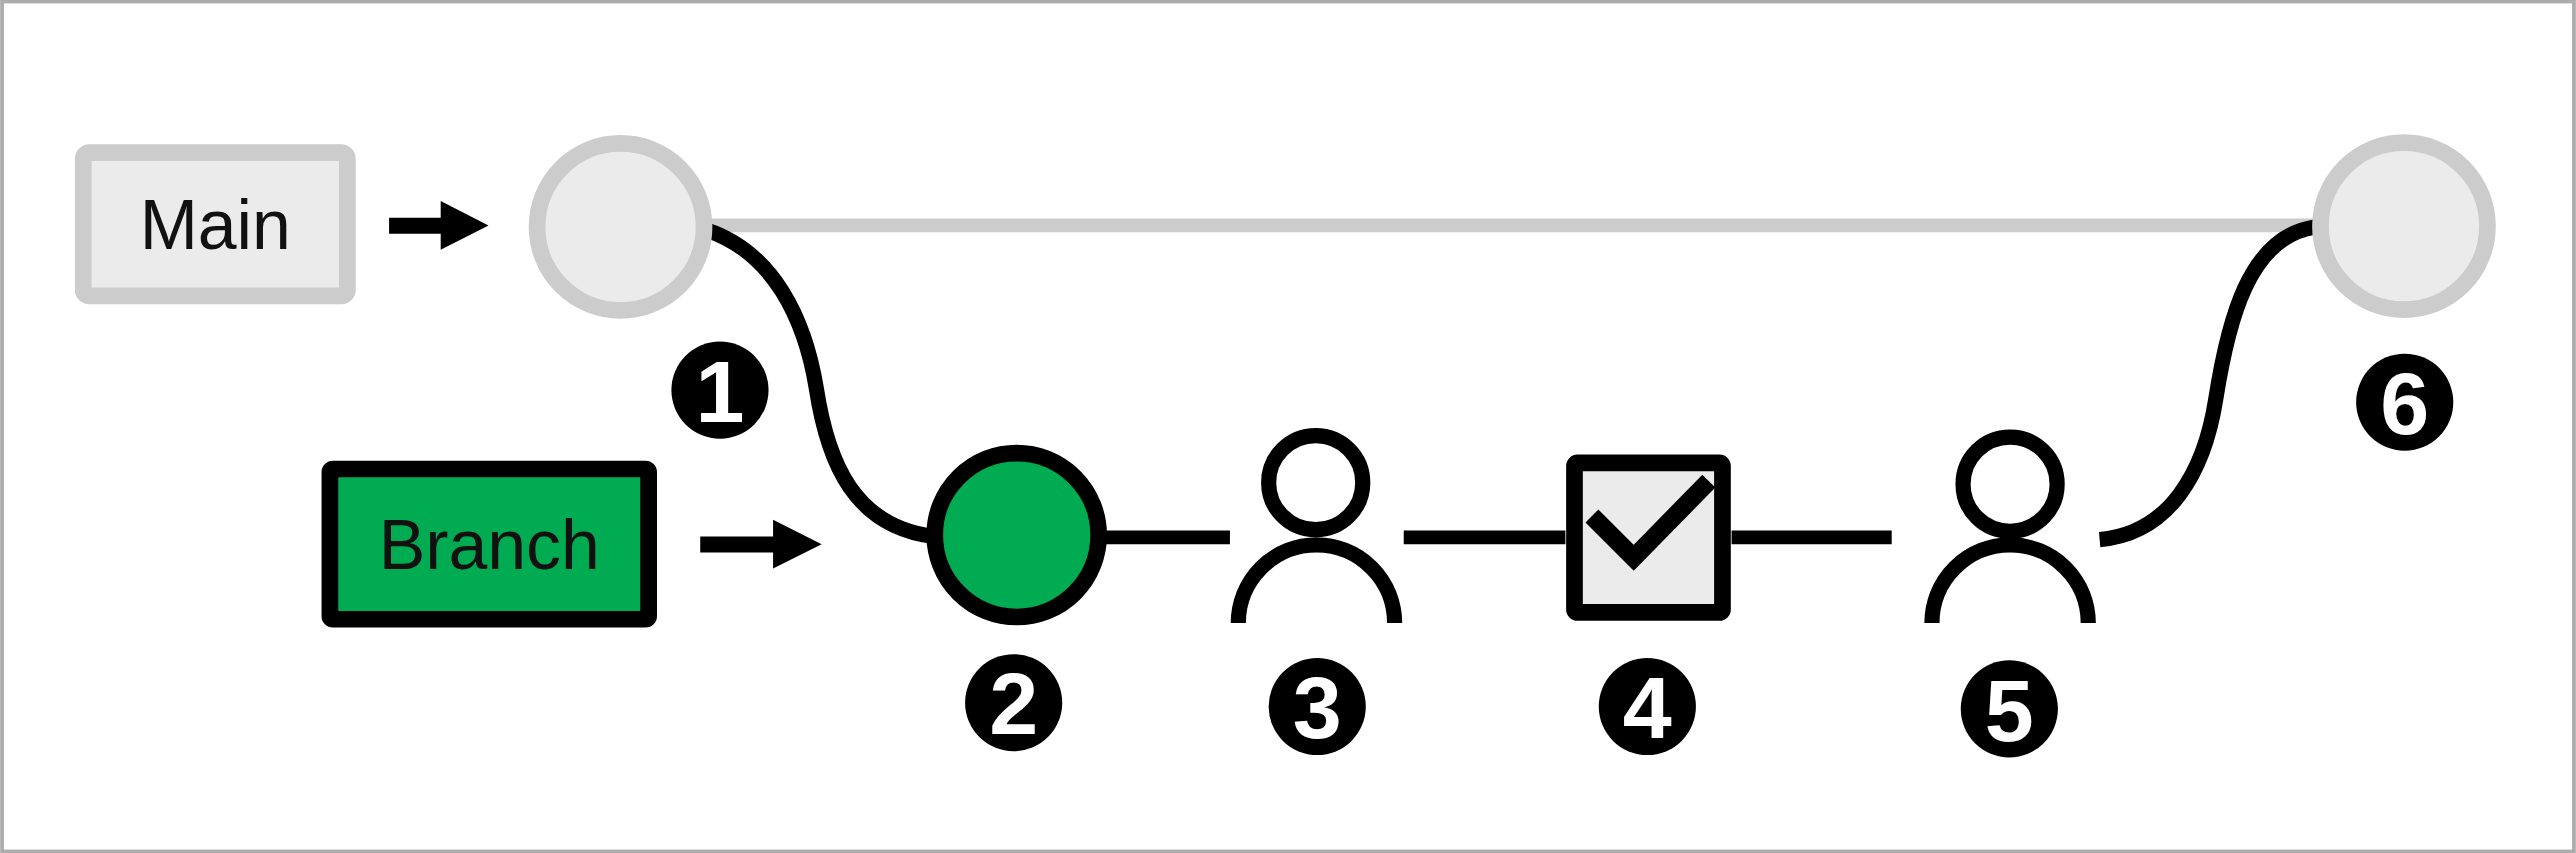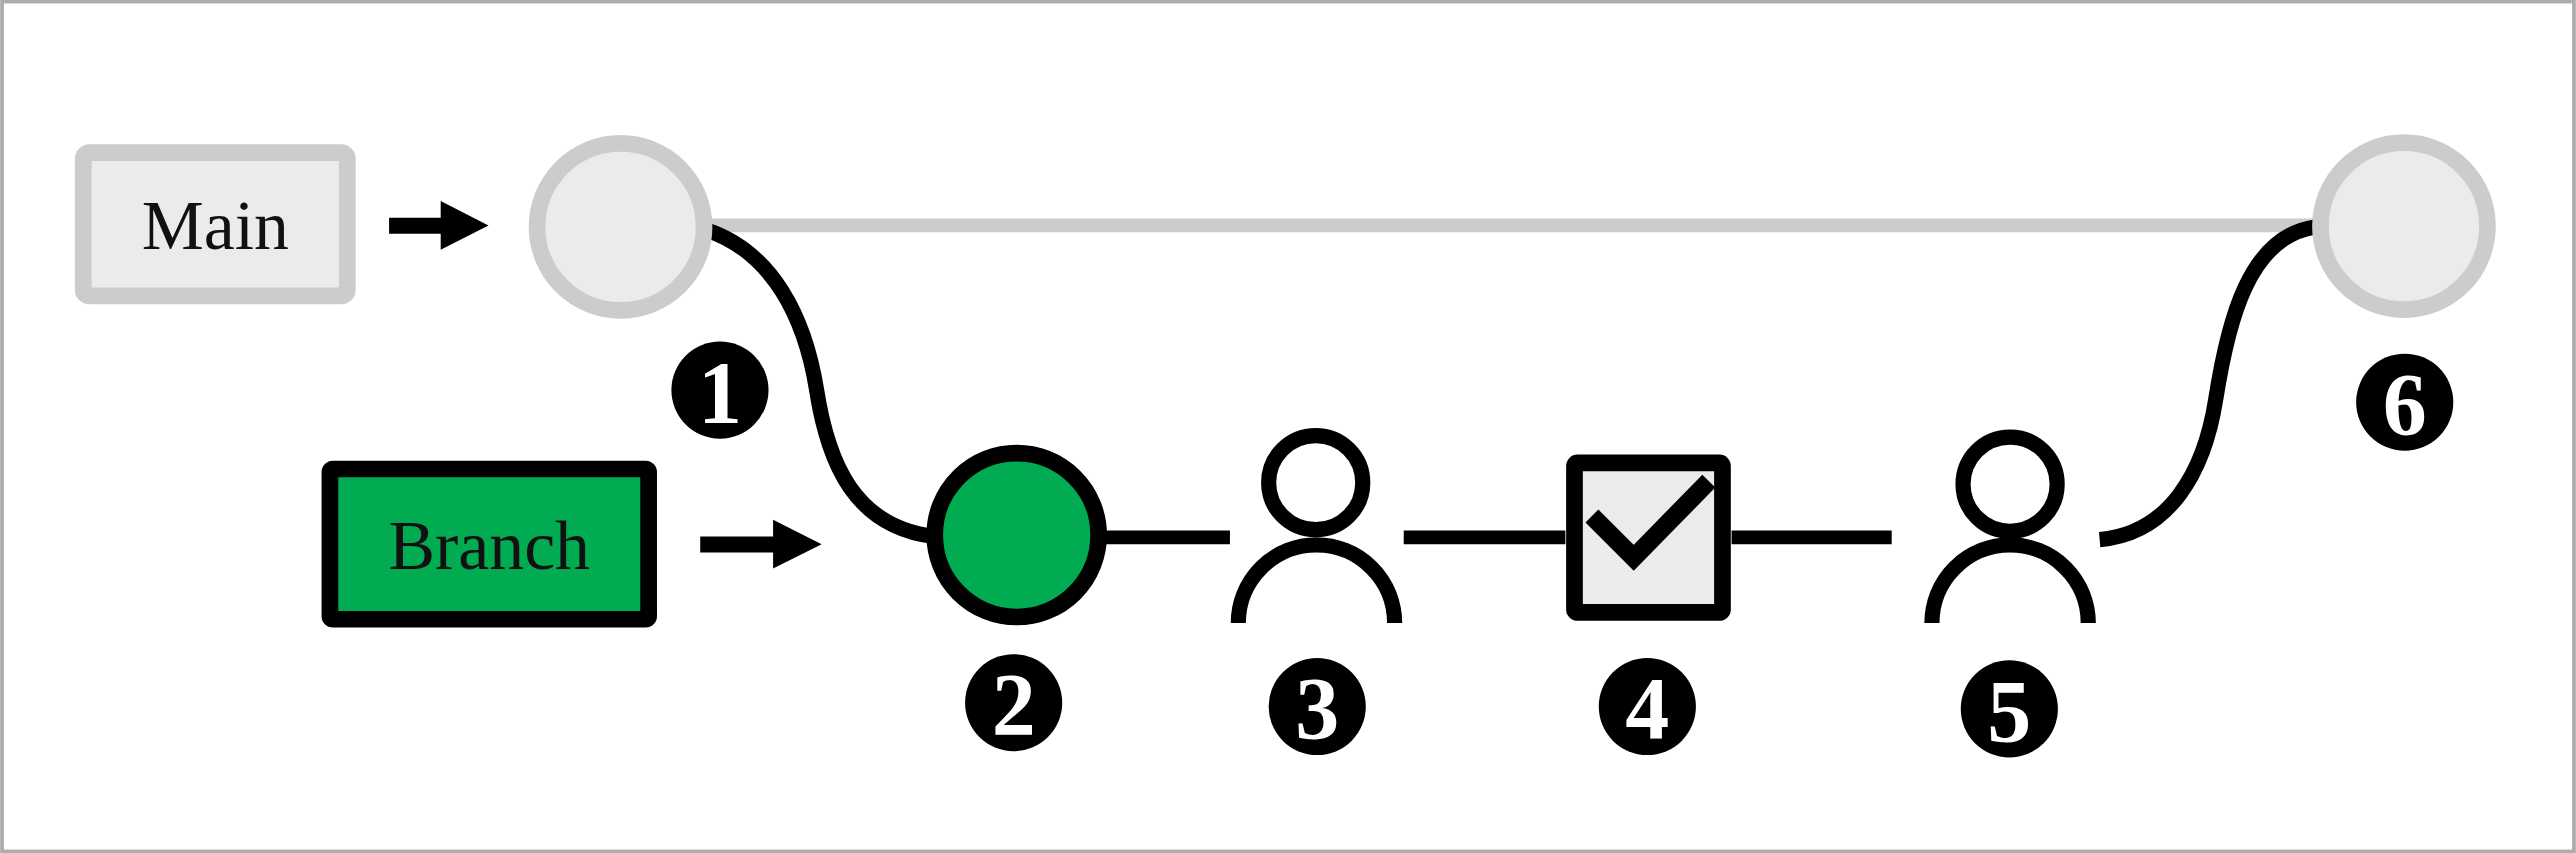--- a/index.html
+++ b/index.html
@@ -1,17 +1,17 @@
 <!DOCTYPE html>
 <html style="font-size:12px"><head>
 <meta charset="utf-8">
 <style>
   html,body{margin:0;padding:0;background:#ffffff;}
   #canvas{position:relative;width:2576px;height:853px;background:#ffffff;overflow:hidden;
-          font-family:Liberation Serif, serif;}
+          font-family:Liberation Sans, sans-serif;}
   svg{display:block;width:100%;height:100%;}
   .frame{fill:#ffffff;stroke:#ACACAC;stroke-width:5;}
   .fill-light{fill:#EBEBEB;}
   .fill-green{fill:#00AB51;}
   .fill-black{fill:#000000;}
   .fill-white{fill:#ffffff;}
   .fill-none{fill:none;}
   .stroke-gray{stroke:#CCCCCC;}
   .stroke-black{stroke:#000000;}
   .sw18{stroke-width:18;}

